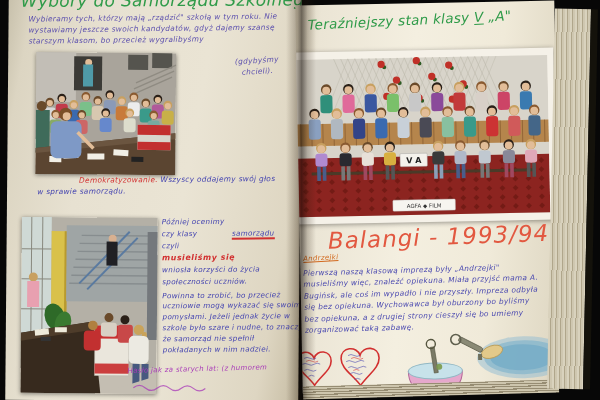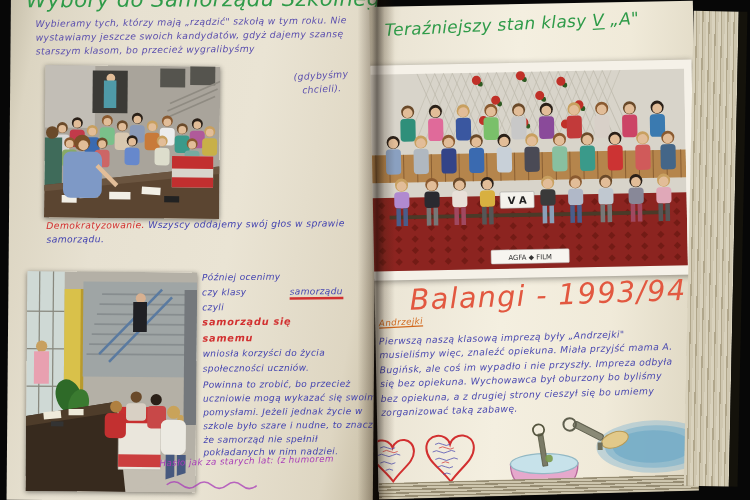--- a/index.html
+++ b/index.html
@@ -26,21 +26,21 @@
   
   .hw{font-style:italic;letter-spacing:.3px;}
   .title-green{position:absolute;left:12px;top:-7px;width:292px;margin:0;white-space:nowrap;
     font-size:17px;font-weight:400;color:#2f9b49;transform:rotate(-.8deg);}
   .intro{position:absolute;left:20px;top:15px;width:258px;margin:0;
     font-size:7.4px;line-height:1.5;color:#5b4fae;transform:rotate(-1.2deg);}
   .aside{position:absolute;left:212px;top:57px;width:74px;margin:0;text-align:center;
     font-size:7.4px;line-height:1.5;color:#5b4fae;transform:rotate(-4deg);}
   .demo{position:absolute;left:30px;top:177px;width:246px;margin:0;
     font-size:7.4px;line-height:1.55;transform:rotate(-1deg);}
-  .red{color:#d23030;}
+  .red{color:#d23030;margin-left:42px;}
   .blue{color:#4343b0;}
   .column{position:absolute;left:156px;top:219px;width:142px;
     font-size:7.2px;line-height:1.5;transform:rotate(-1deg);}
   .column>div{margin:0 0 1px 0;}
   .u-red{color:#4343b0;border-bottom:2px solid #d23030;padding-bottom:.5px;margin-left:32px;}
   .redline{color:#d23030;font-size:7.8px;font-weight:700;letter-spacing:.6px;}
   .p2{margin-top:3px !important;}
   .slogan{position:absolute;left:122px;top:367px;width:180px;margin:0;white-space:nowrap;
     font-size:7px;color:#a83ab8;transform:rotate(-2deg);}
   .slogan-squiggle{position:absolute;left:126px;top:385px;}
@@ -235,22 +235,21 @@
             <rect x="121" y="146" width="7" height="26" fill="#47597f"></rect>
         </g>
         <polygon points="80,176 136,158 136,176" fill="#c4beb2"></polygon>
       </svg>
     </figure>
 
     <div class="column hw">
       <div class="blue">Później ocenimy</div>
       <div class="blue"><span>czy klasy </span><span class="u-red">samorządu</span></div>
       <div class="blue">czyli</div>
-      <div class="redline">samorządu się</div>
-      <div class="redline">samemu</div>
+      <div class="redline">musieliśmy się</div>
       <div class="blue">wniosła korzyści do życia</div>
       <div class="blue">społeczności uczniów.</div>
       <div class="blue p2">Powinna to zrobić, bo przecież uczniowie mogą wykazać się swoimi pomysłami. Jeżeli jednak życie w szkole było szare i nudne, to znaczy że samorząd nie spełnił pokładanych w nim nadziei.</div>
     </div>
 
     <p class="slogan hw">Hasło jak za starych lat: (z humorem</p>
     <svg class="slogan-squiggle" width="90" height="10">
       <path d="M2,6 q6,-5 12,0 t12,0 t12,0 t12,0 t12,0 t12,0" stroke="#a83ab8" stroke-width="1.2" fill="none" opacity=".75"></path>
     </svg>
   </div>

